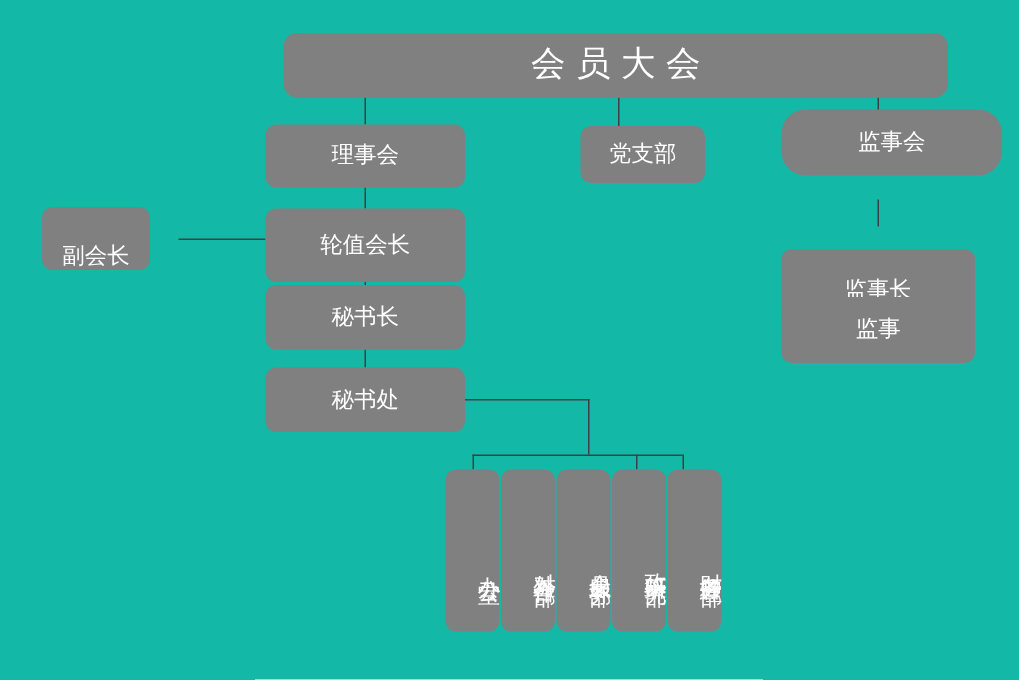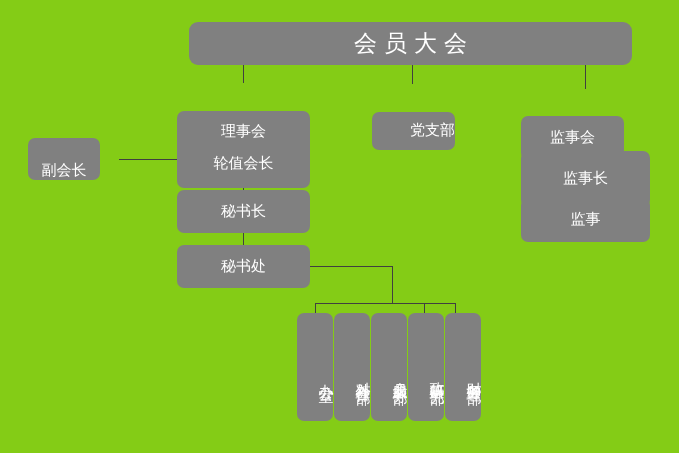--- a/index.html
+++ b/index.html
@@ -8,21 +8,21 @@
     padding: 0;
     background: #ffffff;
   }
   body {
     font-family: "DejaVu Sans", "Liberation Sans", sans-serif;
   }
   #chart-canvas {
     position: relative;
     width: 679px;
     height: 453px;
-    background: #84cc16;
+    background: #14b8a6;
     overflow: hidden;
   }
   .node {
     position: absolute;
     box-sizing: border-box;
     background: #808080;
     border-radius: 7px;
     color: #ffffff;
     display: flex;
     align-items: center;
@@ -33,21 +33,20 @@
     user-select: none;
   }
   .node.root {
     font-size: 23px;
     letter-spacing: 7px;
     text-indent: 7px;
     border-radius: 9px;
   }
   .node.level2 {
     font-size: 15px;
-    margin-top: 28px;
   }
   .node.level3 {
     font-size: 15px;
   }
   .node.dept {
     font-size: 15px;
     border-radius: 7px;
     writing-mode: vertical-rl;
     text-orientation: upright;
     letter-spacing: 2px;
@@ -89,45 +88,45 @@
   <div class="conn v" style="left:585px; top:194px; height:20px;"></div>
 
   <div class="node root" style="left:189px; top:22px; width:443px; height:43px;">
     <span>会员大会</span>
   </div>
 
   <div class="node level2" style="left:177px; top:83px; width:133px; height:42px;">
     <span>理事会</span>
   </div>
 
-  <div class="node level2" style="left:372px; top:84px; width:83px; height:38px;justify-content:flex-end;">
+  <div class="node level2" style="left:387px; top:84px; width:83px; height:38px;">
     <span>党支部</span>
   </div>
 
-  <div class="node level2" style="left:521px; top:88px; width:103px; height:44px;">
+  <div class="node level2" style="left:521px; top:73px; width:147px; height:44px;border-radius:16px;">
     <span>监事会</span>
   </div>
 
   <div class="node level3" style="left:28px; top:138px; width:72px; height:42px;align-items:flex-end;">
     <span>副会长</span>
   </div>
 
   <div class="node level3" style="left:177px; top:139px; width:133px; height:49px;">
     <span>轮值会长</span>
   </div>
 
   <div class="node level3" style="left:177px; top:190px; width:133px; height:43px;">
     <span>秘书长</span>
   </div>
 
   <div class="node level3" style="left:177px; top:245px; width:133px; height:43px;">
     <span>秘书处</span>
   </div>
 
-  <div class="node level3" style="left:521px; top:151px; width:129px; height:56px;">
+  <div class="node level3" style="left:521px; top:166px; width:129px; height:56px;">
     <span>监事长</span>
   </div>
 
   <div class="node level3" style="left:521px; top:198px; width:129px; height:44px;">
     <span>监事</span>
   </div>
 
   <div class="node dept" style="left:297px; top:313px; width:36px; height:108px;">
     <span>办公室</span>
   </div>

